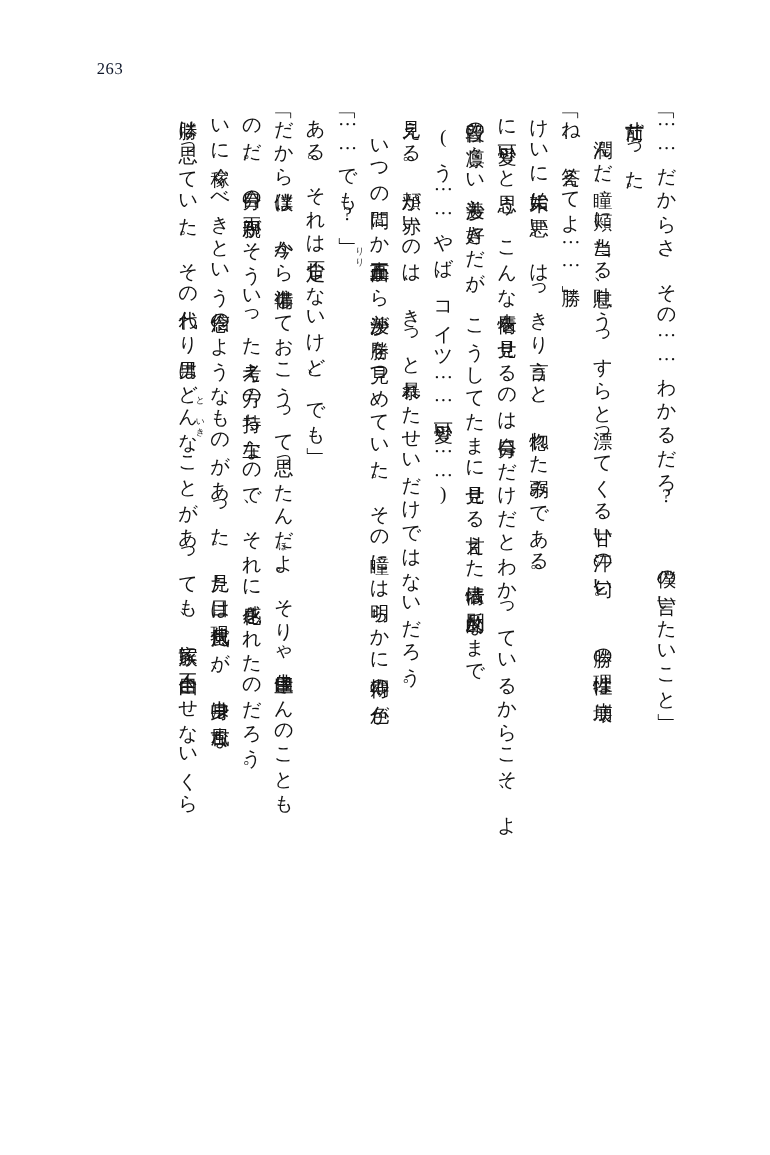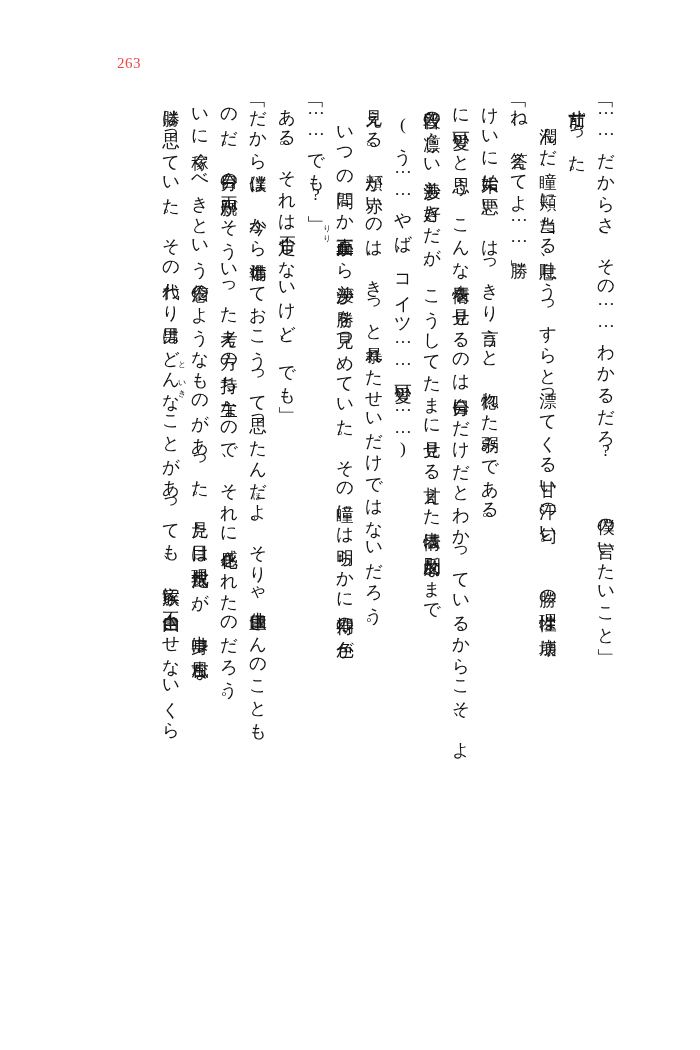--- a/index.html
+++ b/index.html
@@ -16,24 +16,24 @@
   }
   .page {
     position: relative;
     width: 700px;
     height: 1050px;
     box-sizing: border-box;
   }
   .page-number {
     position: absolute;
     top: 55px;
-    left: 117px;
+    left: 88px;
     font-size: 15px;
     letter-spacing: 0.5px;
-    color: #ef4444;
+    color: #0f172a;
     font-family: "Liberation Serif", serif;
   }
   
   .body-text {
     position: absolute;
     top: 96px;
     right: 86px;
     height: 830px;
     display: flex;
     flex-direction: row;

